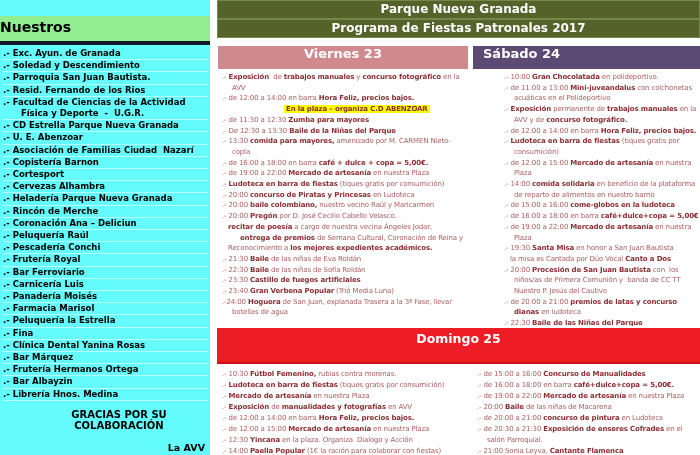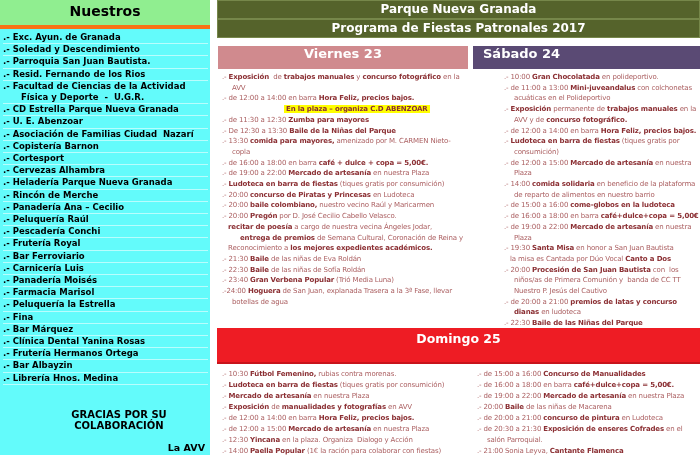--- a/index.html
+++ b/index.html
@@ -12,22 +12,22 @@
   .poster { display: flex; width: 700px; height: 455px; }
 
   
   .sidebar {
     width: 210px; flex: 0 0 210px;
     background: var(--sidebar-bg, #63fbfb);
     display: flex; flex-direction: column;
   }
   .sidebar-header {
     background: var(--sidebar-header-bg, #90ee90);
-    border-bottom: 4px solid #f97316;
-    text-align: center; padding: 3px 0 5px;
+    border-bottom: 4px solid #0f172a;
+    text-align: left; padding: 3px 0 5px; margin-top: 16px;
   }
   .sidebar-title { font-size: 14px; font-weight: bold; color: #000; line-height: 17px; }
   .sponsor-list { padding: 3px 2px 0 3px; }
   .sponsor {
     font-size: 8.5px; font-weight: bold; color: #000;
     line-height: 11.2px;
     border-bottom: 1px solid rgba(255,255,255,0.55);
     white-space: pre-wrap;
     padding-left: 9px; text-indent: -9px;
   }
@@ -87,32 +87,32 @@
         <div class="sponsor">.- Facultad de Ciencias de la Actividad
    Física y Deporte  -  U.G.R.</div>
         <div class="sponsor">.- CD Estrella Parque Nueva Granada</div>
         <div class="sponsor">.- U. E. Abenzoar</div>
         <div class="sponsor">.- Asociación de Familias Ciudad  Nazarí</div>
         <div class="sponsor">.- Copistería Barnon</div>
         <div class="sponsor">.- Cortesport</div>
         <div class="sponsor">.- Cervezas Alhambra</div>
         <div class="sponsor">.- Heladería Parque Nueva Granada</div>
         <div class="sponsor">.- Rincón de Merche</div>
-        <div class="sponsor">.- Panadería Ana – Cecilio</div>
+        <div class="sponsor">.- Coronación Ana – Deliciun</div>
         <div class="sponsor">.- Peluquería Raúl</div>
         <div class="sponsor">.- Pescadería Conchi</div>
         <div class="sponsor">.- Frutería Royal</div>
         <div class="sponsor">.- Bar Ferroviario</div>
         <div class="sponsor">.- Carnicería Luis</div>
         <div class="sponsor">.- Panadería Moisés</div>
         <div class="sponsor">.- Farmacia Marisol</div>
         <div class="sponsor">.- Peluquería la Estrella</div>
         <div class="sponsor">.- Fina</div>
+        <div class="sponsor">.- Clínica Dental Yanina Rosas</div>
         <div class="sponsor">.- Bar Márquez</div>
-        <div class="sponsor">.- Clínica Dental Yanina Rosas</div>
         <div class="sponsor">.- Frutería Hermanos Ortega</div>
         <div class="sponsor">.- Bar Albayzin</div>
         <div class="sponsor">.- Librería Hnos. Medina</div>
       </div>
     <div class="sidebar-footer">
       <div class="thanks">GRACIAS POR SU COLABORACIÓN</div>
       <div class="signature">La AVV</div>
     </div>
   </aside>
 
@@ -140,20 +140,21 @@
           <div class="ev">.- de 19:00 a 22:00 <b>Mercado de artesanía</b> en nuestra Plaza</div>
           <div class="ev">.- <b>Ludoteca en barra de fiestas</b> (tiques gratis por consumición)</div>
           <div class="ev">.- 20:00 <b>concurso de Piratas y Princesas</b> en Ludoteca</div>
           <div class="ev">.- 20:00 <b>baile colombiano,</b> nuestro vecino Raúl y Maricarmen</div>
           <div class="ev">.- 20:00 <b>Pregón</b> por D. José Cecilio Cabello Velasco.</div>
           <div class="ev" style="margin-left: 6px;"><b>recitar de poesía</b> a cargo de nuestra vecina Ángeles Jodar,</div>
           <div class="ev" style="margin-left: 18px;"><b>entrega de premios</b> de Semana Cultural, Coronación de Reina y</div>
           <div class="ev" style="margin-left: 6px;">Reconocimiento a <b>los mejores expedientes académicos.</b></div>
           <div class="ev">.- 21:30 <b>Baile</b> de las niñas de Eva Roldán</div>
           <div class="ev">.- 22:30 <b>Baile</b> de las niñas de Sofía Roldán</div>
+          <div class="ev">.- 23:30 <b>Castillo de fuegos artificiales</b></div>
           <div class="ev">.- 23:40 <b>Gran Verbena Popular</b> (Trió Media Luna)</div>
           <div class="ev">.-24:00 <b>Hoguera</b> de San Juan, explanada Trasera a la 3ª Fase, llevar botellas de agua</div>
         </div>
       <div class="col-sat events">
 
       <div class="ev">.- 10:00 <b>Gran Chocolatada</b> en polideportivo.</div>
           <div class="ev">.- de 11:00 a 13:00 <b>Mini-juveandalus</b> con colchonetas acuáticas en el Polideportivo</div>
           <div class="ev">.- <b>Exposición</b> permanente de <b>trabajos manuales</b> en la AVV y de <b>concurso fotográfico.</b></div>
           <div class="ev">.- de 12:00 a 14:00 en barra <b>Hora Feliz, precios bajos.</b></div>
           <div class="ev">.- <b>Ludoteca en barra de fiestas</b> (tiques gratis por consumición)</div>

